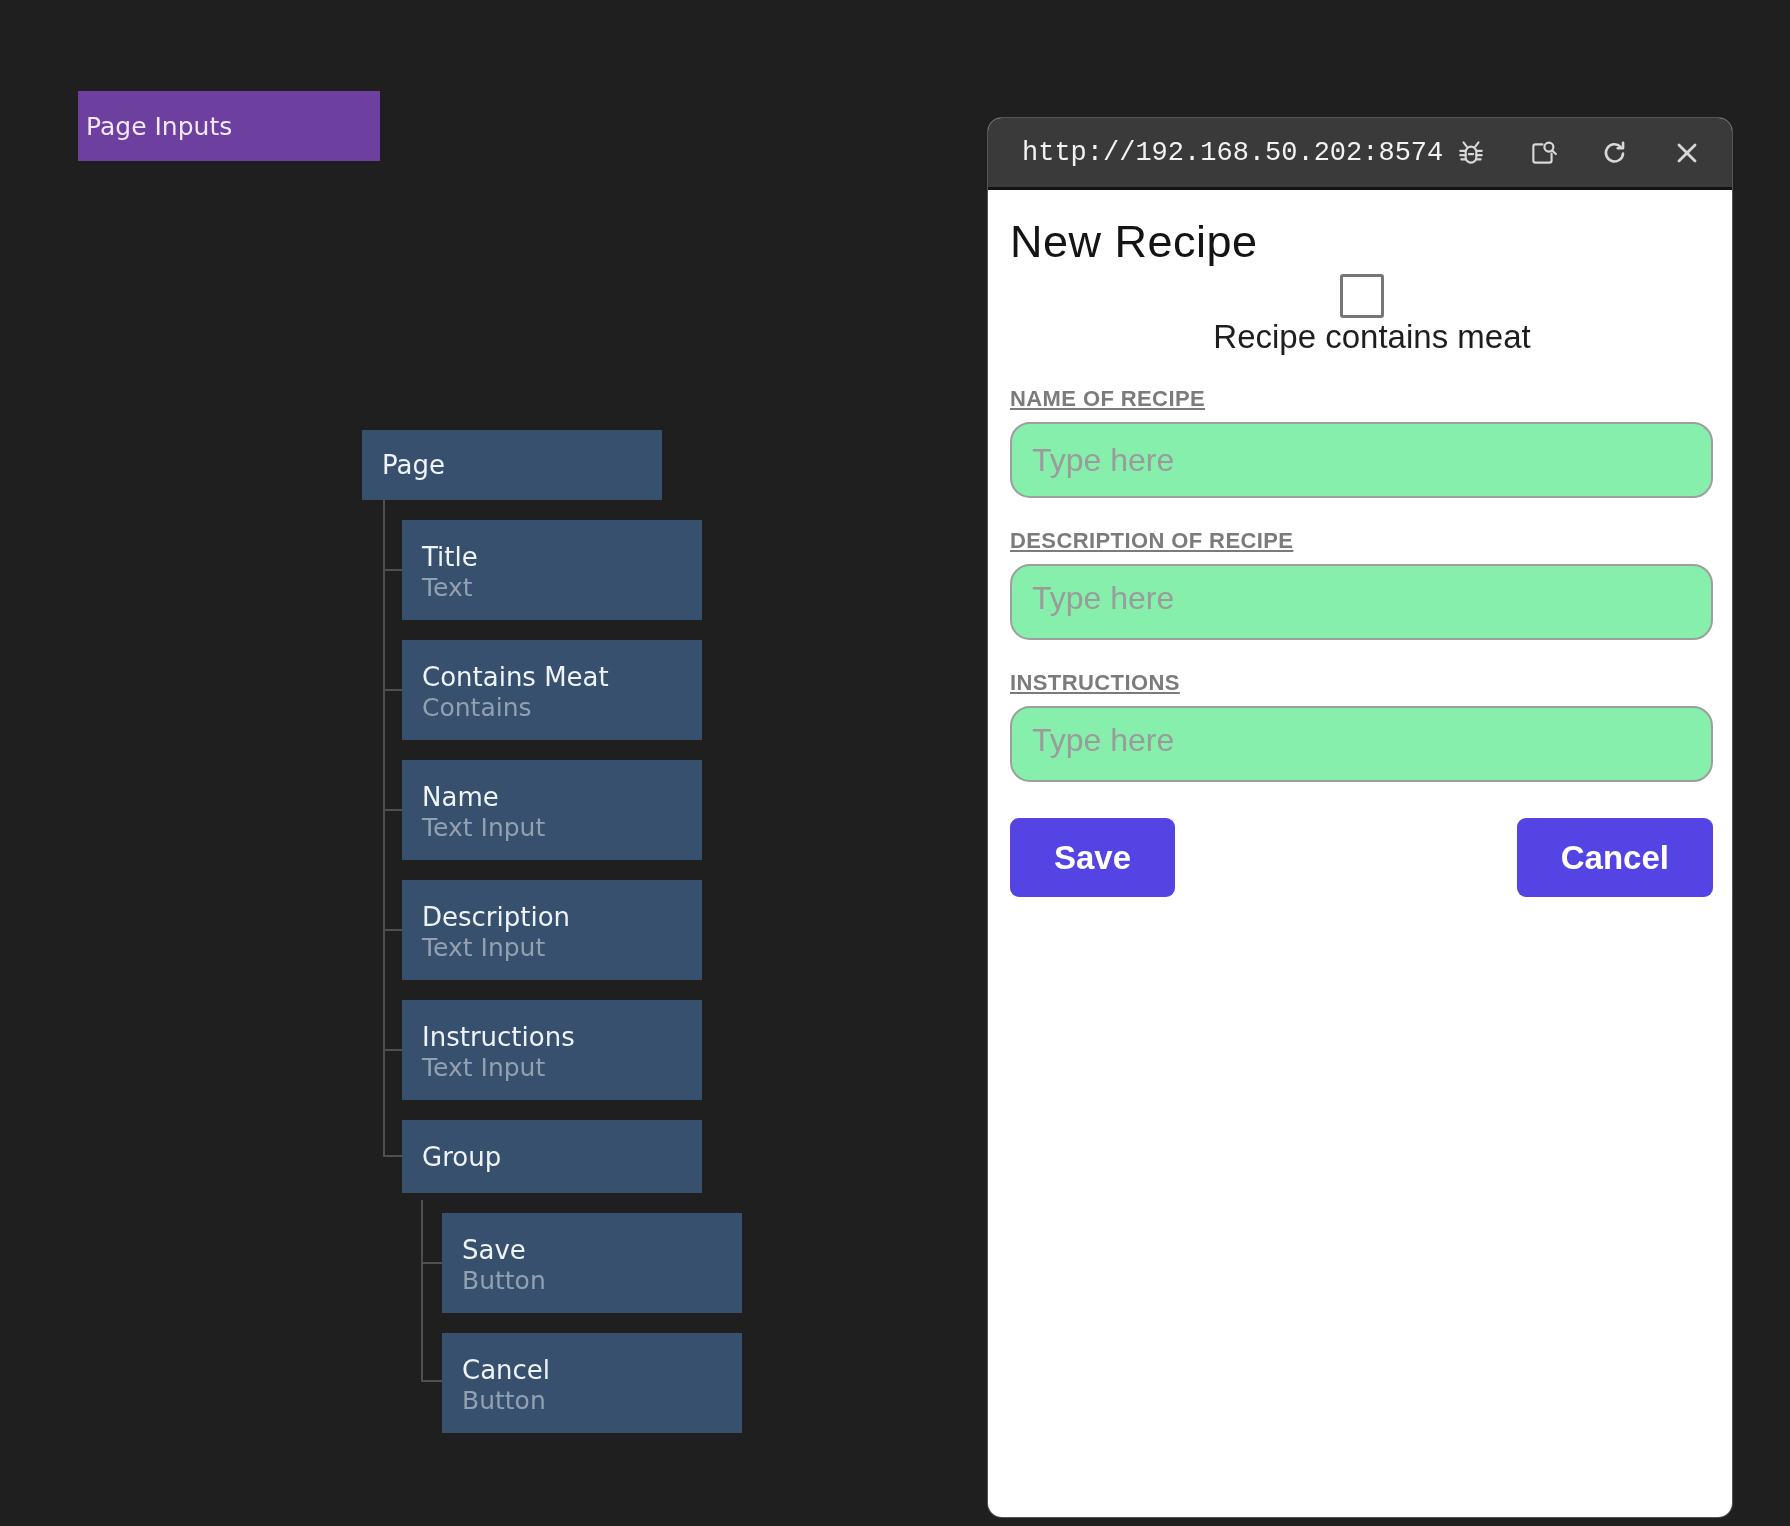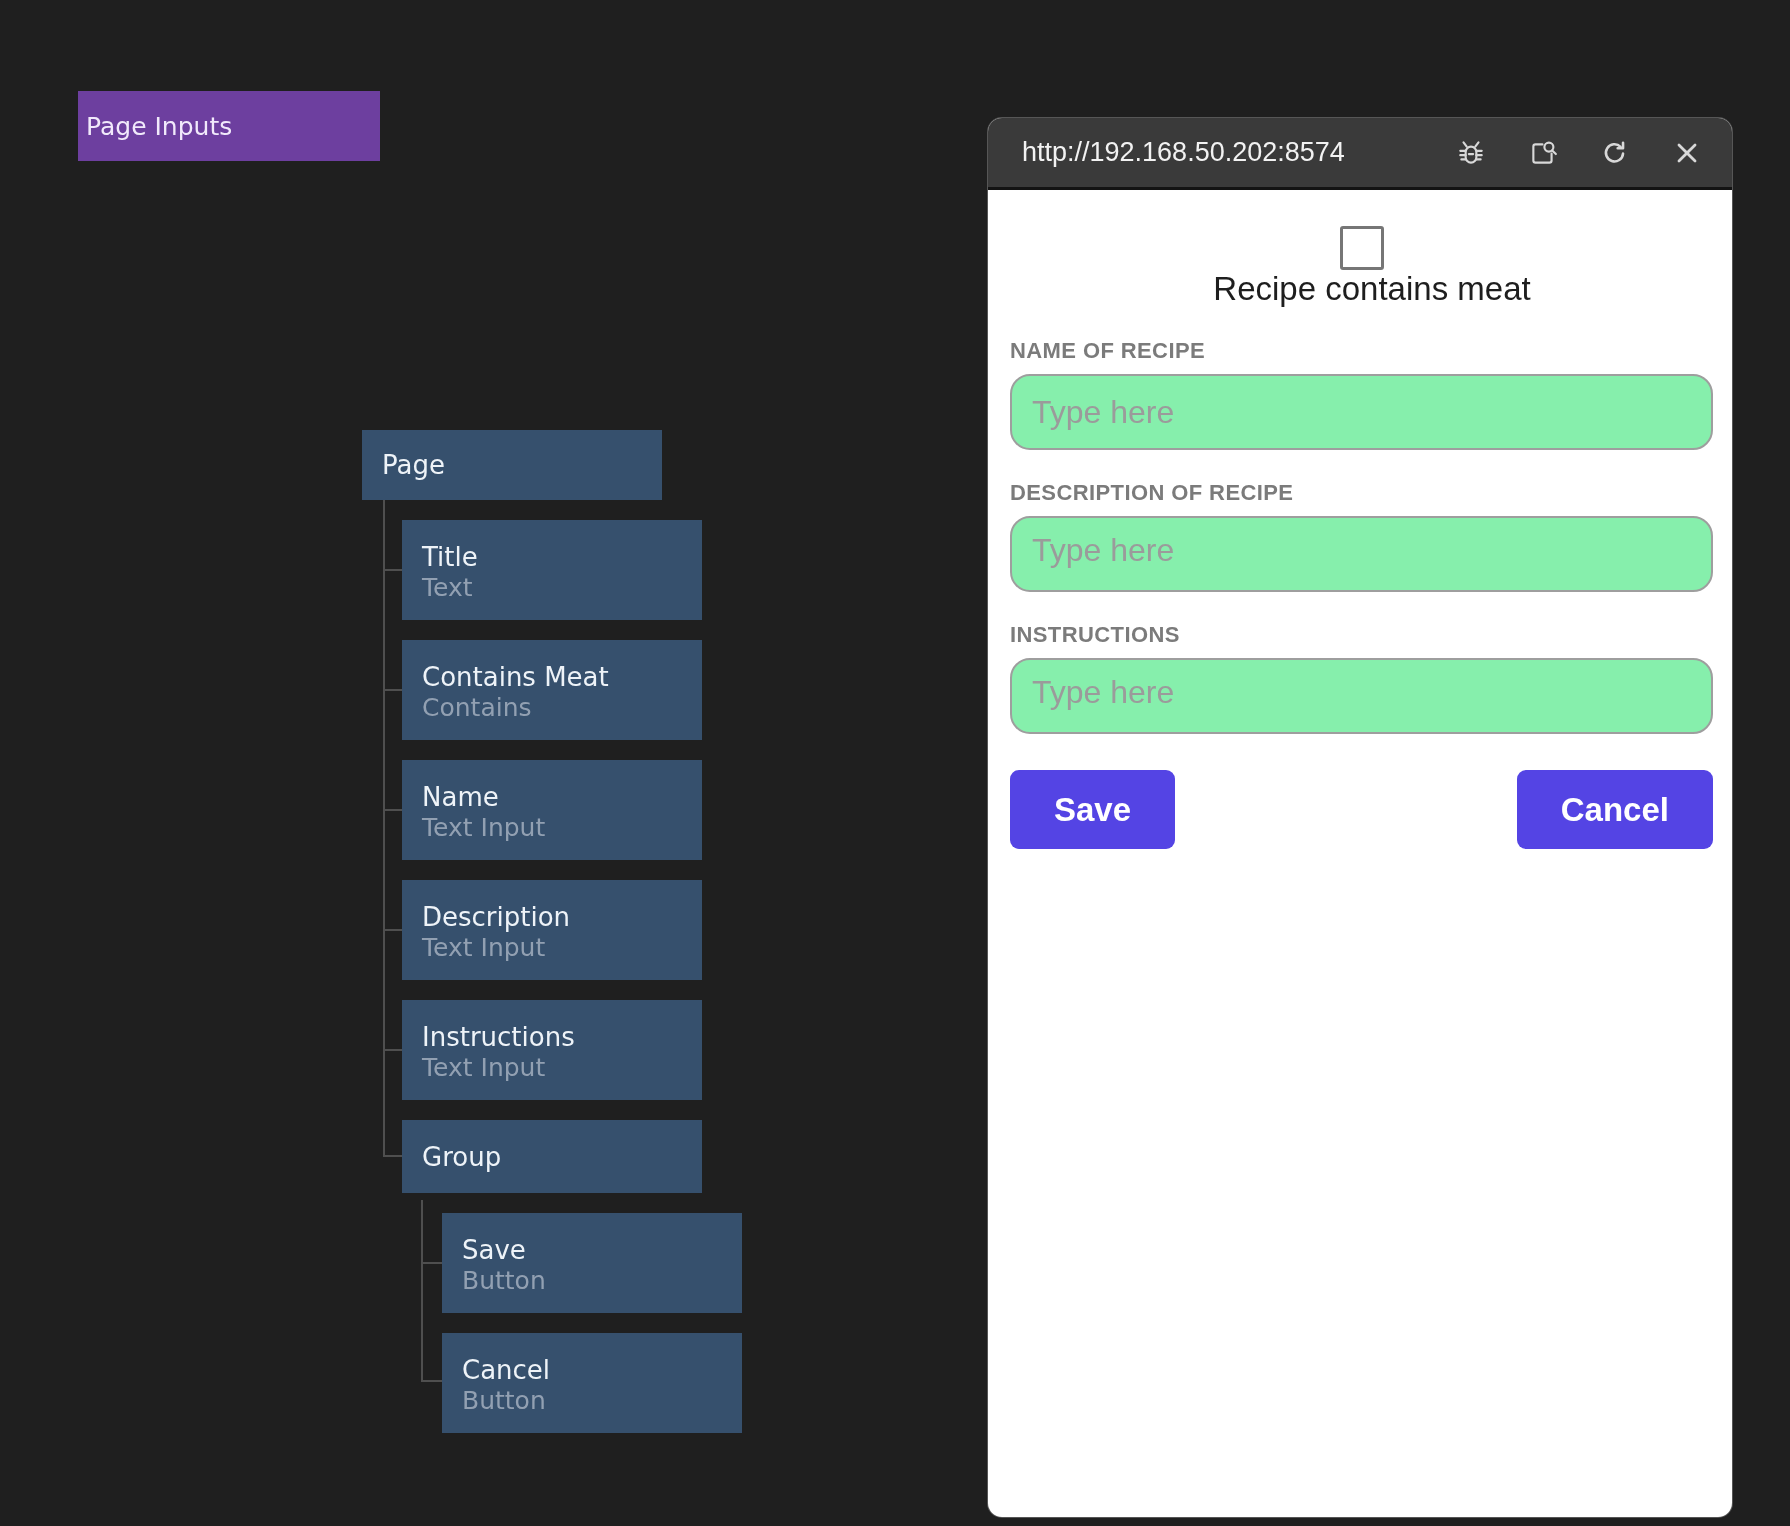--- a/index.html
+++ b/index.html
@@ -25,35 +25,35 @@
   
   .window{
     position:absolute;left:988px;top:118px;width:744px;height:1399px;
     border-radius:14px;overflow:hidden;background:#ffffff;
     box-shadow:0 0 0 1px #565656;
   }
   .titlebar{
     height:72px;background:#3a3a3a;display:flex;align-items:center;
     padding:0 30px 0 34px;box-sizing:border-box;border-bottom:3px solid #131313;
   }
-  .url{font-family:Liberation Sans, sans-serif;color:#f2f2f2;font-size:27px;}
+  .url{font-family:Liberation Mono, monospace;color:#f2f2f2;font-size:27px;}
   .tb-icons{margin-left:auto;display:flex;gap:42px;align-items:center;}
   .tb-icons svg{display:block;}
   .content{
     padding:28px 19px 0 22px;box-sizing:border-box;
     font-family:"Liberation Sans",sans-serif;
   }
   .h1{font-size:45px;line-height:48px;font-weight:500;color:#141414;letter-spacing:.5px;}
   .check-row{display:flex;align-items:center;margin-top:8px;flex-direction:column;}
   .checkbox{
     width:38px;height:38px;border:3px solid #767676;border-radius:3px;background:#fff;flex:0 0 auto;
   }
   .check-label{margin-left:21px;font-size:33px;color:#1e1e1e;}
   .field-label{
-    margin-top:30px;font-size:22px;font-weight:bold;color:#7b7b7b;letter-spacing:.4px;
+    margin-top:30px;font-size:22px;font-weight:bold;color:#7b7b7b;letter-spacing:.4px;text-decoration:underline;
   }
   .text-field{
     margin-top:10px;width:703px;height:76px;box-sizing:border-box;
     border:2px solid #9e9e9e;border-radius:20px;background:#86efac;
     font-family:"Liberation Sans",sans-serif;font-size:32px;color:#333;
     padding:0 20px;display:block;outline:none;resize:none;
   }
   .text-field::placeholder{color:#9b9b9b;opacity:1;}
   textarea.text-field{padding-top:13px;line-height:38px;}
   .btn-row{display:flex;justify-content:space-between;margin-top:36px;width:703px;}
@@ -165,20 +165,21 @@
         <span>
           <svg width="30" height="30" viewBox="0 0 28 28" fill="none" stroke="#d8d8d8" stroke-width="2.6" stroke-linecap="round">
             <path d="M6.5 6.5 L21.5 21.5"></path>
               <path d="M21.5 6.5 L6.5 21.5"></path>
           </svg>
         </span>
       </span>
     </div>
 
     <div class="content">
+      <div class="h1">New Recipe</div>
 
       <div class="check-row">
         <span class="checkbox"></span>
         <span class="check-label">Recipe contains meat</span>
       </div>
 
       <div class="field-label">NAME OF RECIPE</div>
       <input class="text-field" type="text" placeholder="Type here" style="">
 
       <div class="field-label">DESCRIPTION OF RECIPE</div>

